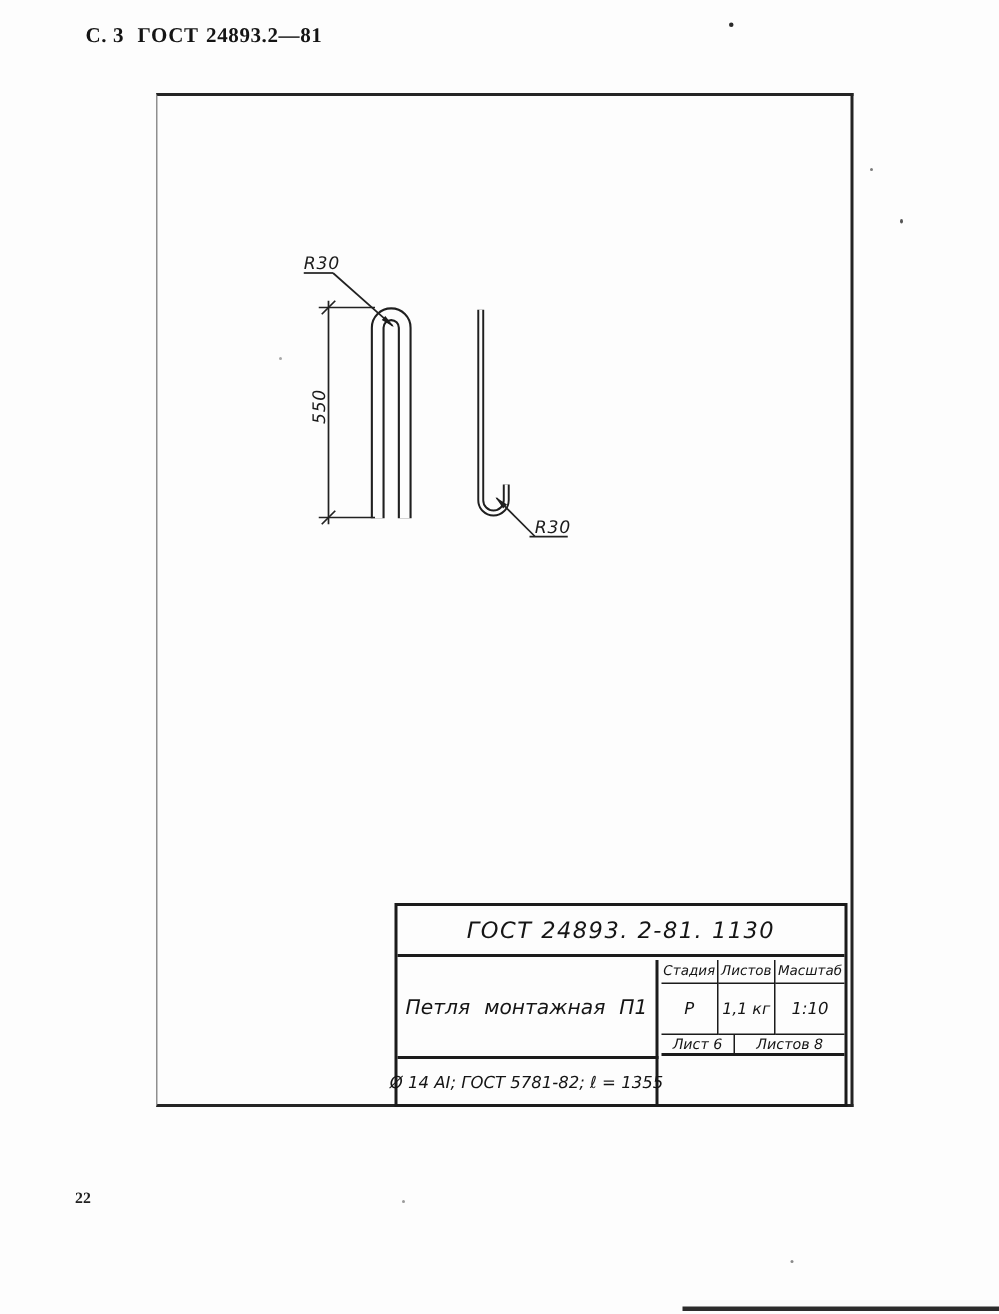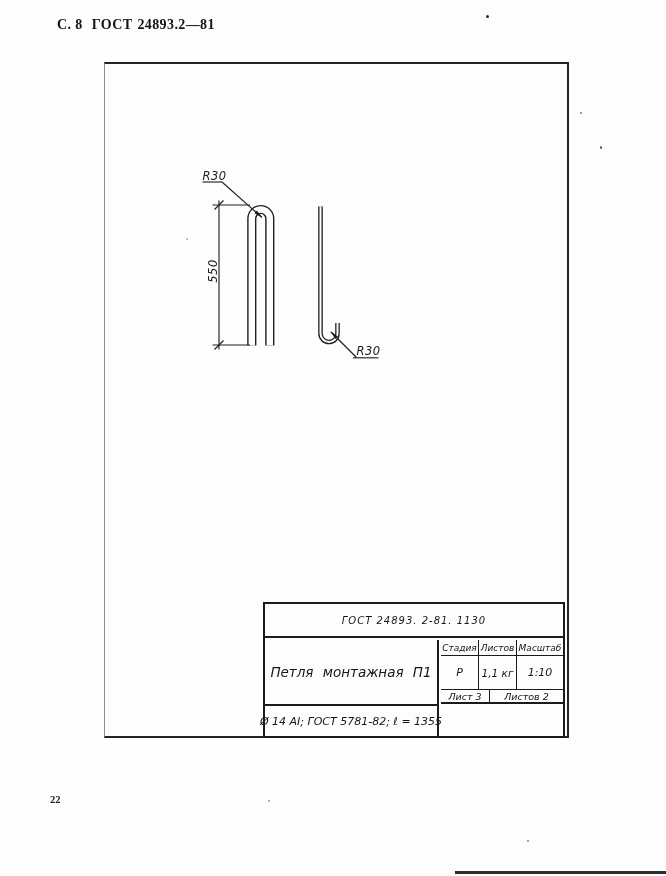--- a/index.html
+++ b/index.html
@@ -26,21 +26,21 @@
   .ah{fill:#1b1b1b;stroke:none;}
 
   
   .stamp{position:absolute;left:263px;top:602px;width:302px;height:136px;box-sizing:border-box;
          border:2px solid #1b1b1b;font-style:italic;color:#151515;}
   .stamp .cell{position:absolute;box-sizing:border-box;display:flex;align-items:center;
                justify-content:center;white-space:nowrap;}
   .bB2{border-bottom:2px solid #1b1b1b;} .bR2{border-right:2px solid #1b1b1b;}
   .bT2{border-top:2px solid #1b1b1b;}
   .bB1{border-bottom:1.5px solid #1b1b1b;} .bR1{border-right:1.5px solid #1b1b1b;}
-  .t-doc{left:0;top:0;width:298px;height:34px;font-size:10px;letter-spacing:1px;}
+  .t-doc{left:0;top:0;width:298px;height:34px;font-size:15px;letter-spacing:1px;}
   .t-name{left:0;top:36px;width:174px;height:64px;font-size:13.5px;word-spacing:5px;}
   .t-spec{left:0;top:100px;width:174px;height:32px;font-size:11px;}
   .t-h1{left:176px;top:36px;width:38px;height:16px;font-size:9px;text-align:right;}
   .t-h2{left:214px;top:36px;width:38px;height:16px;font-size:9px;}
   .t-h3{left:252px;top:36px;width:46px;height:16px;font-size:9px;font-style:italic;}
   .t-v1{left:176px;top:52px;width:38px;height:34px;font-size:11px;}
   .t-v2{left:214px;top:52px;width:38px;height:34px;font-size:10.5px;}
   .t-v3{left:252px;top:52px;width:46px;height:34px;font-size:11px;}
   .t-l1{left:176px;top:86px;width:49px;height:14px;font-size:9.5px;}
   .t-l2{left:225px;top:86px;width:73px;height:14px;font-size:9.5px;}
@@ -58,21 +58,21 @@
   .spk4{left:527px;top:840px;width:2px;height:2px;background:#8a8a8a;}
   .spk5{left:268px;top:800px;width:2px;height:2px;background:#9a9a9a;}
   .spk6{left:186px;top:238px;width:2px;height:2px;background:#a8a8a8;}
 </style>
 </head>
 <body>
 
 <div id="page">
 
   <div class="hdr">
-    <span>С. 8</span>
+    <span>С. 3</span>
     <span class="gap1">ГОСТ</span>
     <span class="gap2">24893.2—81</span>
   </div>
 
   <div class="frame"></div>
 
   <svg class="dwg" viewBox="0 0 666 876">
 
     <g>
       <path class="tube-out" stroke-width="9.2" d="M 251.8 345.5 L 251.8 218.5 A 9 9 0 0 1 269.8 218.5 L 269.8 345.5"></path>
@@ -114,22 +114,22 @@
     <div class="cell t-spec bR2 bT2">Ø 14 АI;  ГОСТ 5781-82;  ℓ = 1355</div>
 
     <div class="cell t-h1 bR1 bB1">Стадия</div>
     <div class="cell t-h2 bR1 bB1">Листов</div>
     <div class="cell t-h3 bB1">Масштаб</div>
 
     <div class="cell t-v1 bR1 bB1">Р</div>
     <div class="cell t-v2 bR1 bB1">1,1 кг</div>
     <div class="cell t-v3 bB1">1:10</div>
 
-    <div class="cell t-l1 bR1 bB2">Лист 3</div>
-    <div class="cell t-l2 bB2">Листов 2</div>
+    <div class="cell t-l1 bR1 bB2">Лист 6</div>
+    <div class="cell t-l2 bB2">Листов 8</div>
   </div>
 
   <div class="pagenum">22</div>
 
   <div class="scanline"></div>
   <div class="spk spk1"></div>
   <div class="spk spk2"></div>
   <div class="spk spk3"></div>
   <div class="spk spk4"></div>
   <div class="spk spk5"></div>

